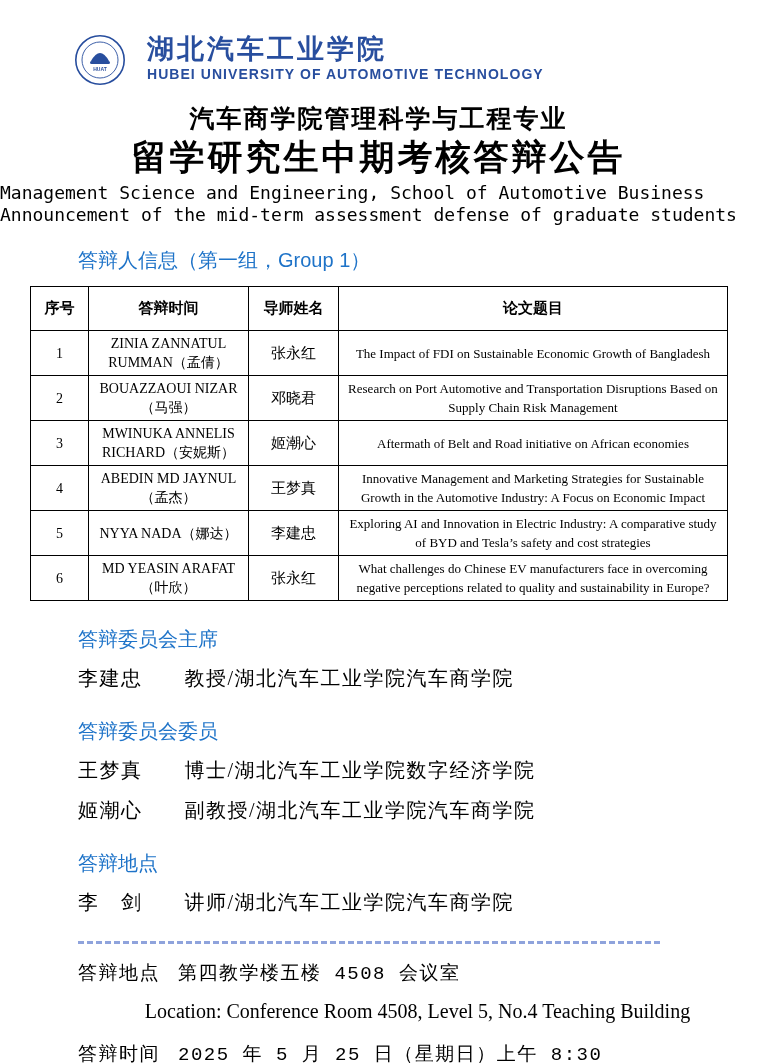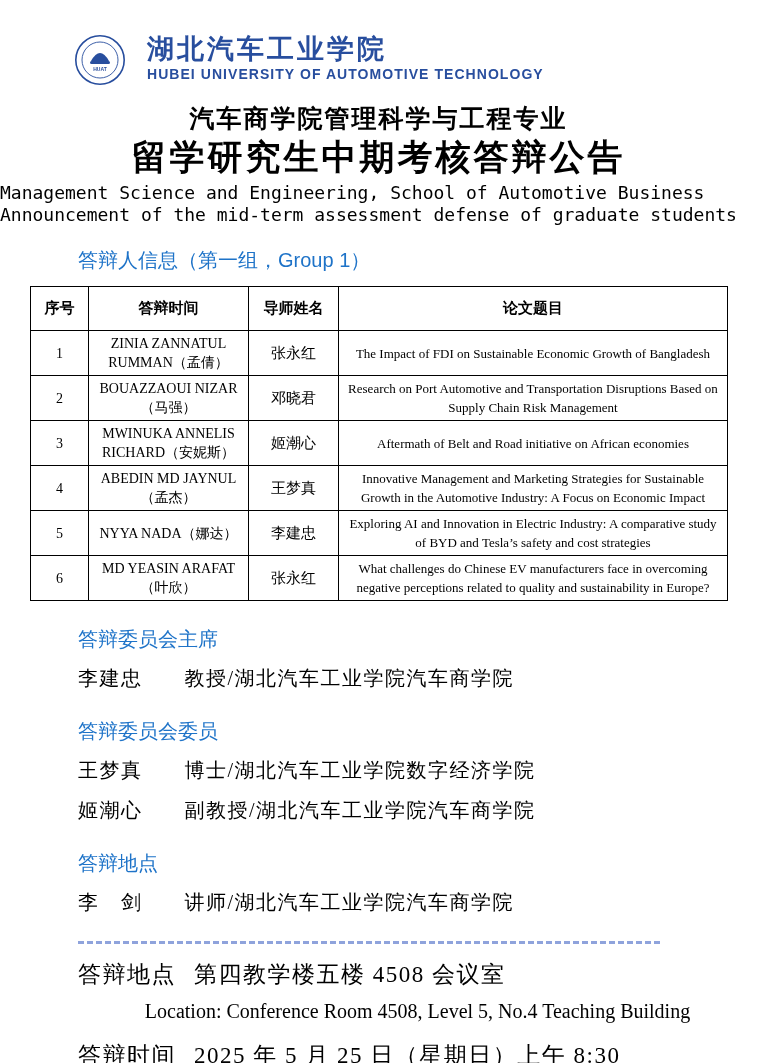--- a/index.html
+++ b/index.html
@@ -77,22 +77,22 @@
   .person .pname{display:inline-block;min-width:100px;}
 
   
   .dashed-sep{
     margin:24px 0 0 78px;width:582px;height:0;
     border-top:3px dashed var(--divider-blue);
   }
 
   
   .foot-cn{
-    margin:17px 0 0 78px;font-size:23px;line-height:27px;letter-spacing:1.5px;
-    font-family:Liberation Serif, serif;
+    margin:17px 0 0 78px;font-size:19px;line-height:27px;letter-spacing:1.5px;
+    font-family:Liberation Mono, monospace;
   }
   .foot-cn .flabel{margin-right:18px;}
   .foot-en{
     margin:9px 0 0 78px;font-family:"Liberation Serif",serif;
     font-size:20px;line-height:28px;text-align:center;
   }
 </style>
 </head>
 <body>
 

